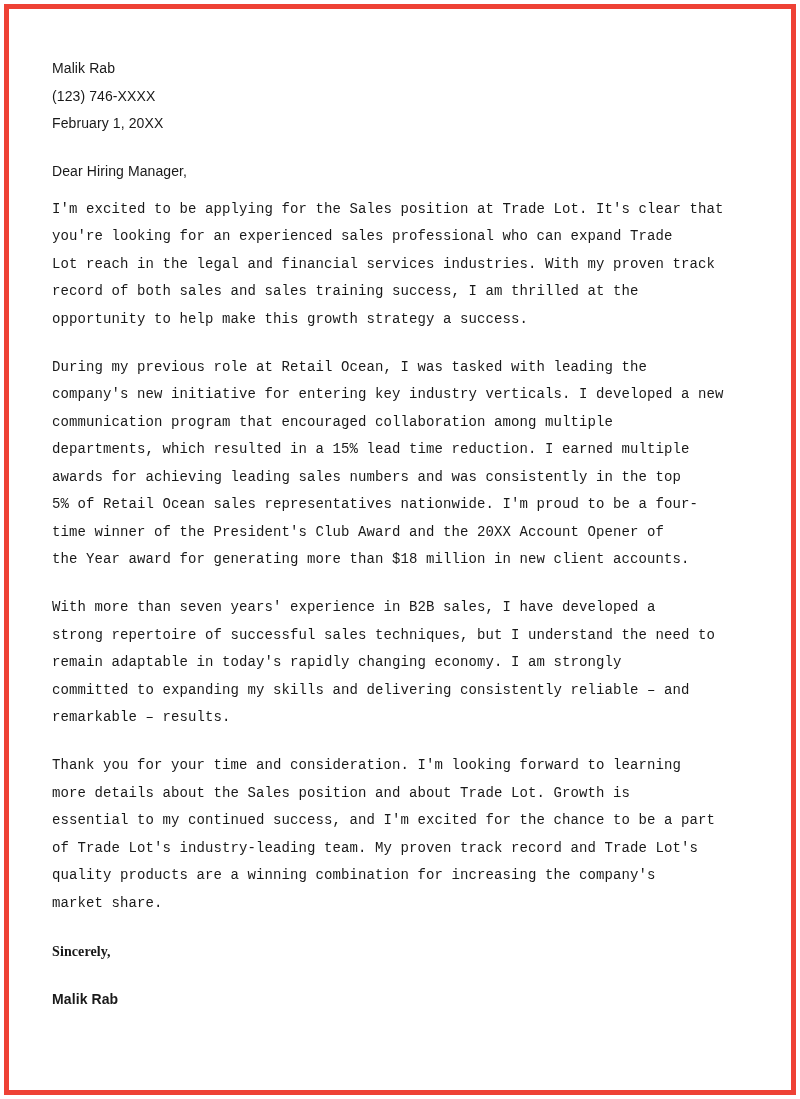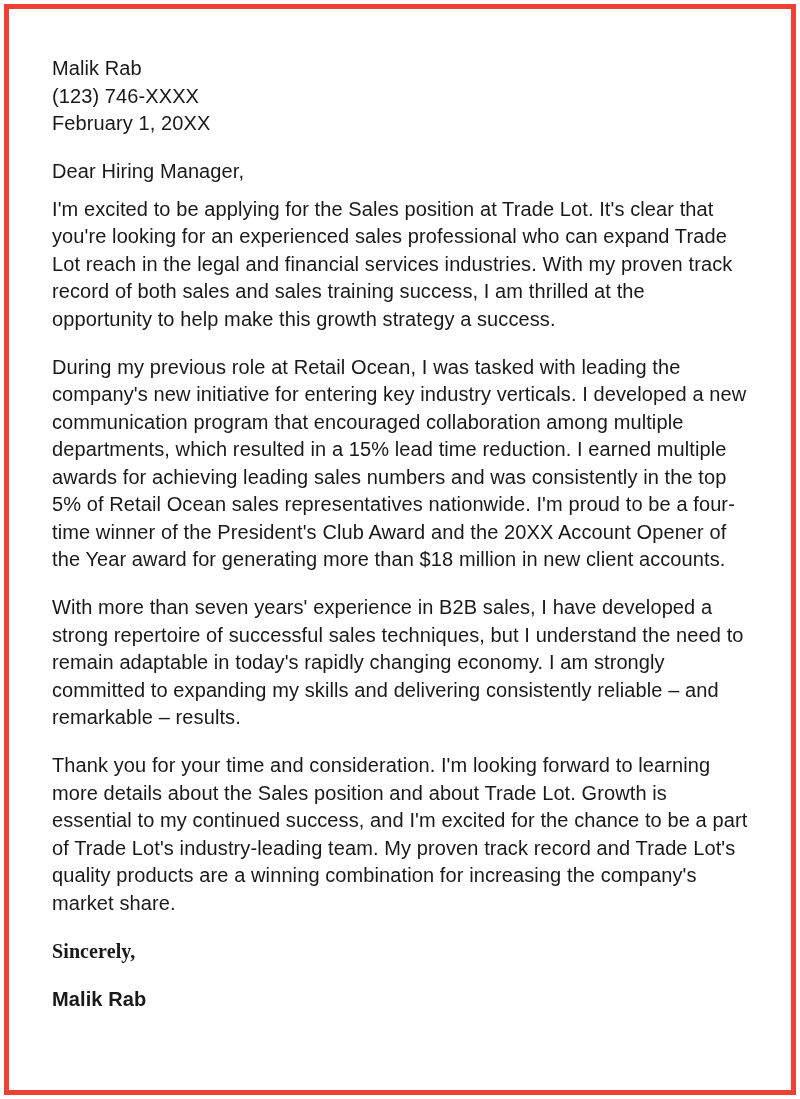--- a/index.html
+++ b/index.html
@@ -19,27 +19,28 @@
     pointer-events: none;
   }
   .content {
     position: absolute;
     left: 52px;
     top: 55px;
     width: 700px;
   }
   .line-block div,
   .para, .salutation, .closing, .signature {
-    font-size: 20px;
+    font-size: 14px;
     line-height: 27.5px;
     letter-spacing: 0.1px;
   }
   .para {
     white-space: pre-line;
     margin: 0 0 20.5px 0;
+    font-family: Liberation Mono, monospace;
   }
   .line-block { margin: 0 0 20.5px 0; }
   .salutation { margin: 0 0 10px 0; }
   .closing {
     font-weight: 700;
     margin: 0 0 20.5px 0;
     font-family: Liberation Serif, serif;
   }
   .signature {
     font-weight: 700;

